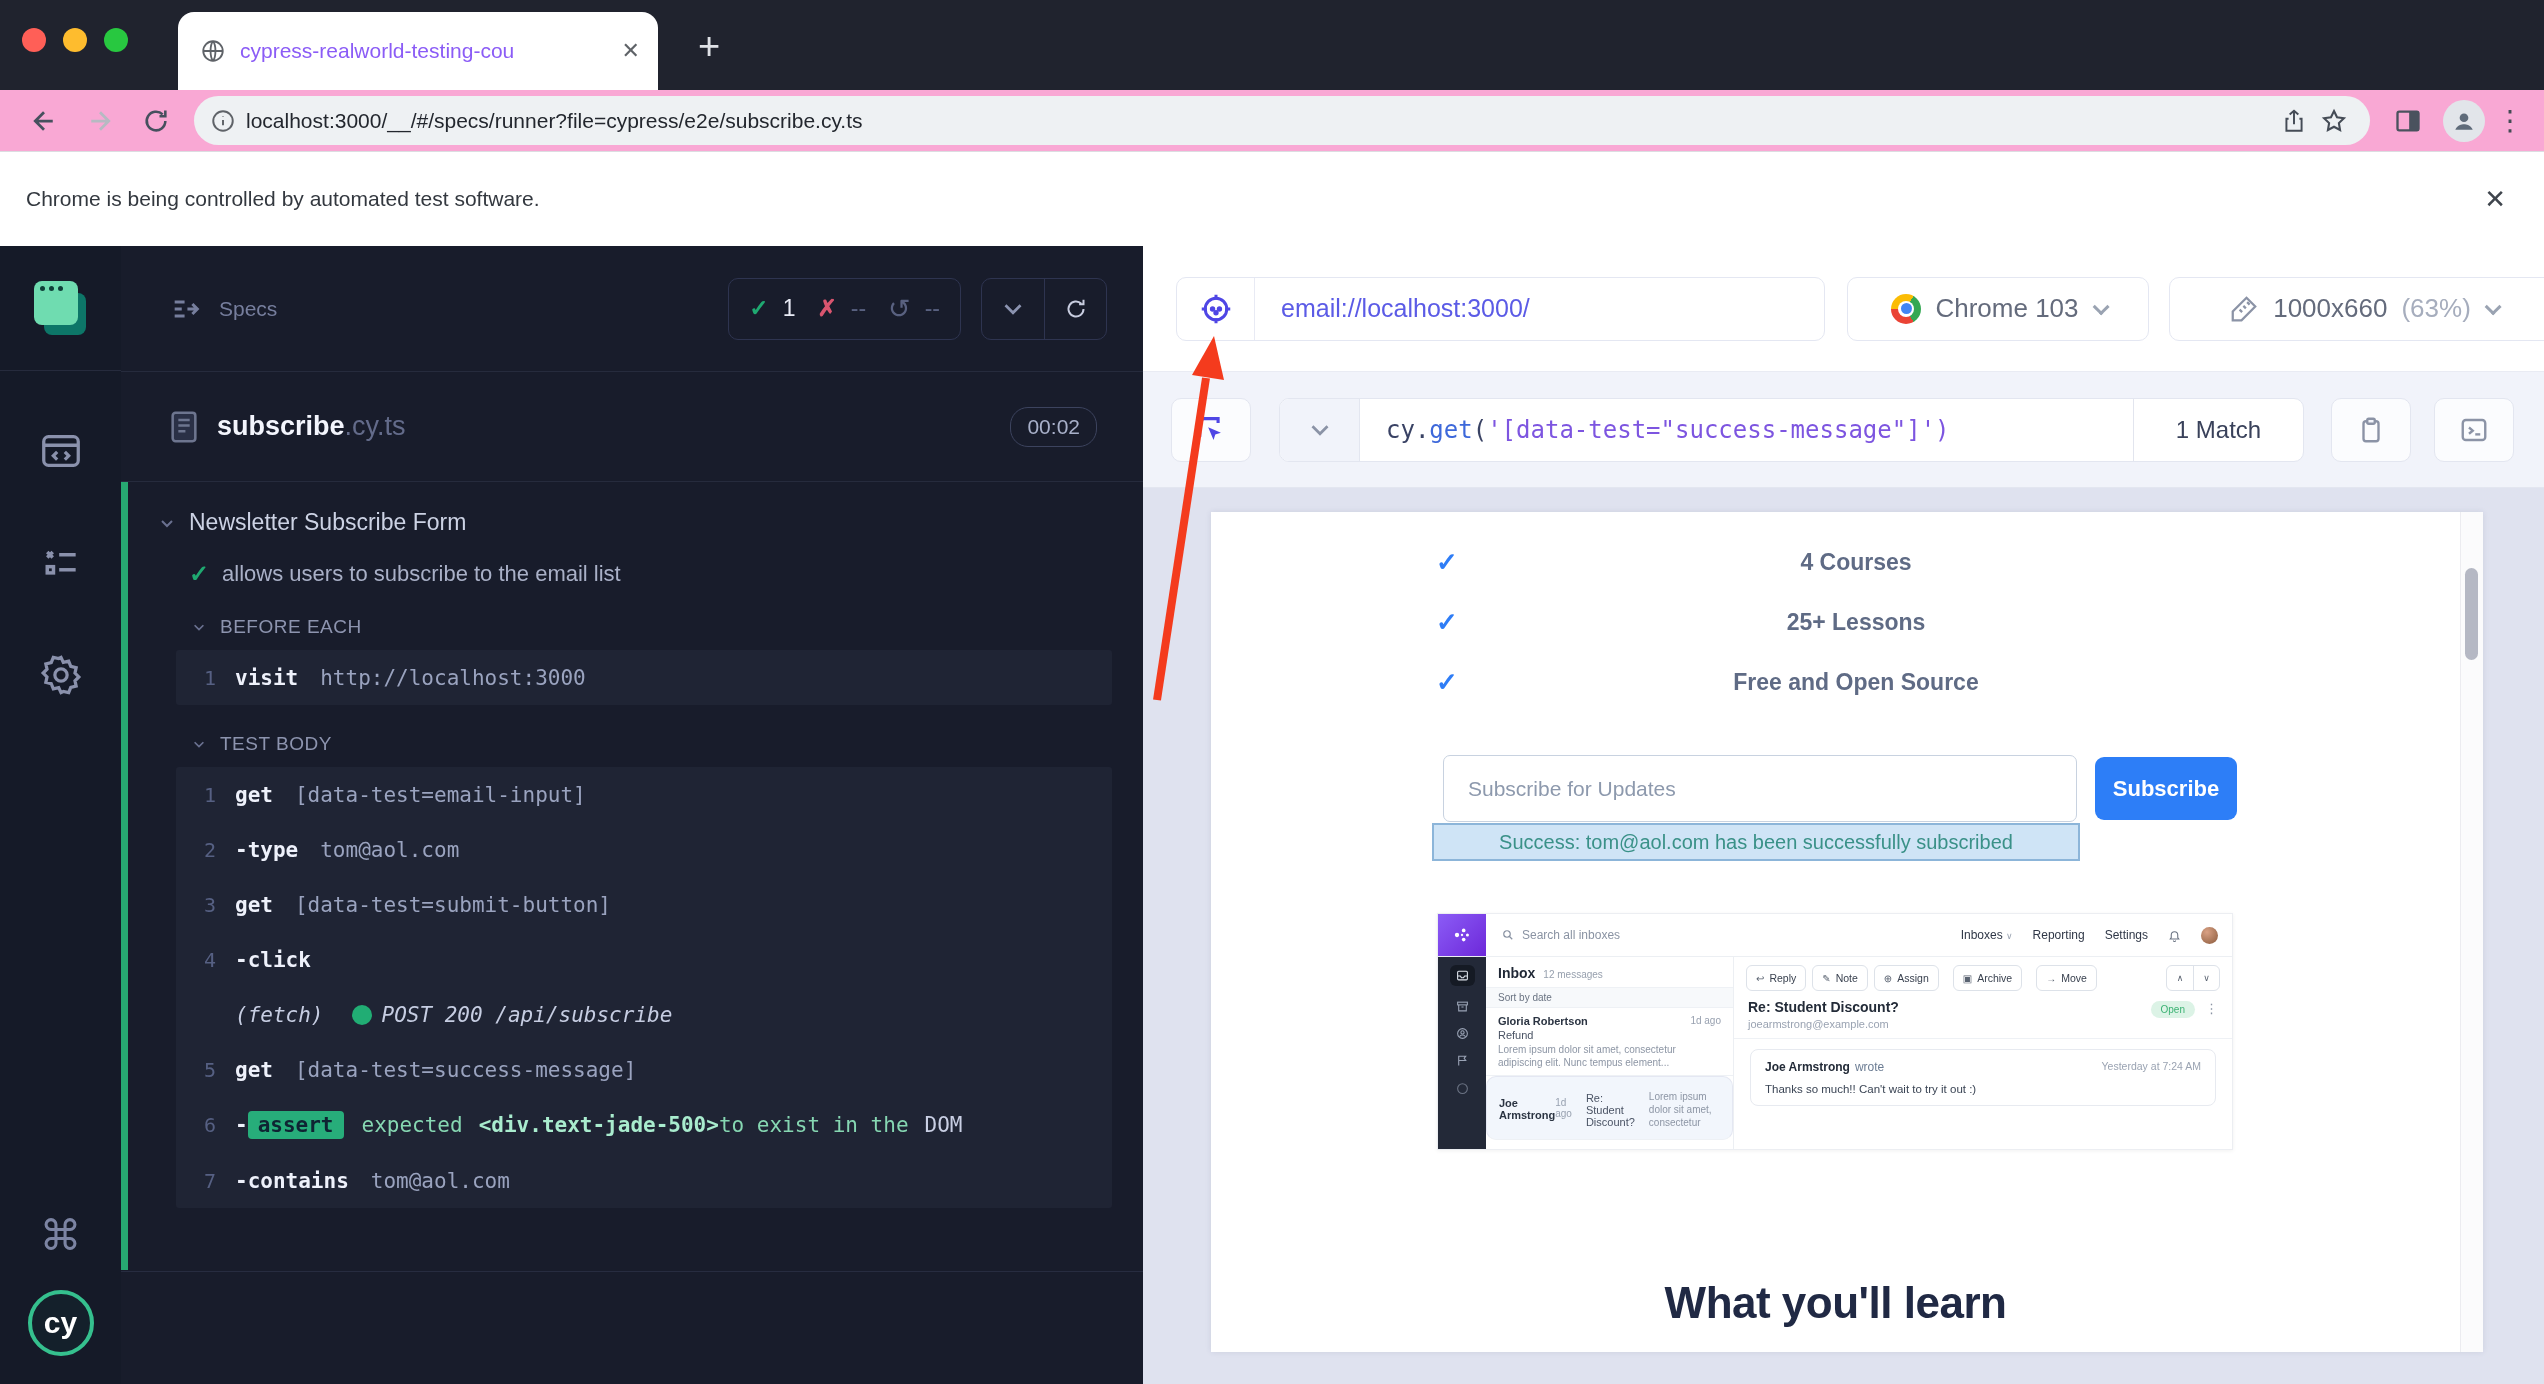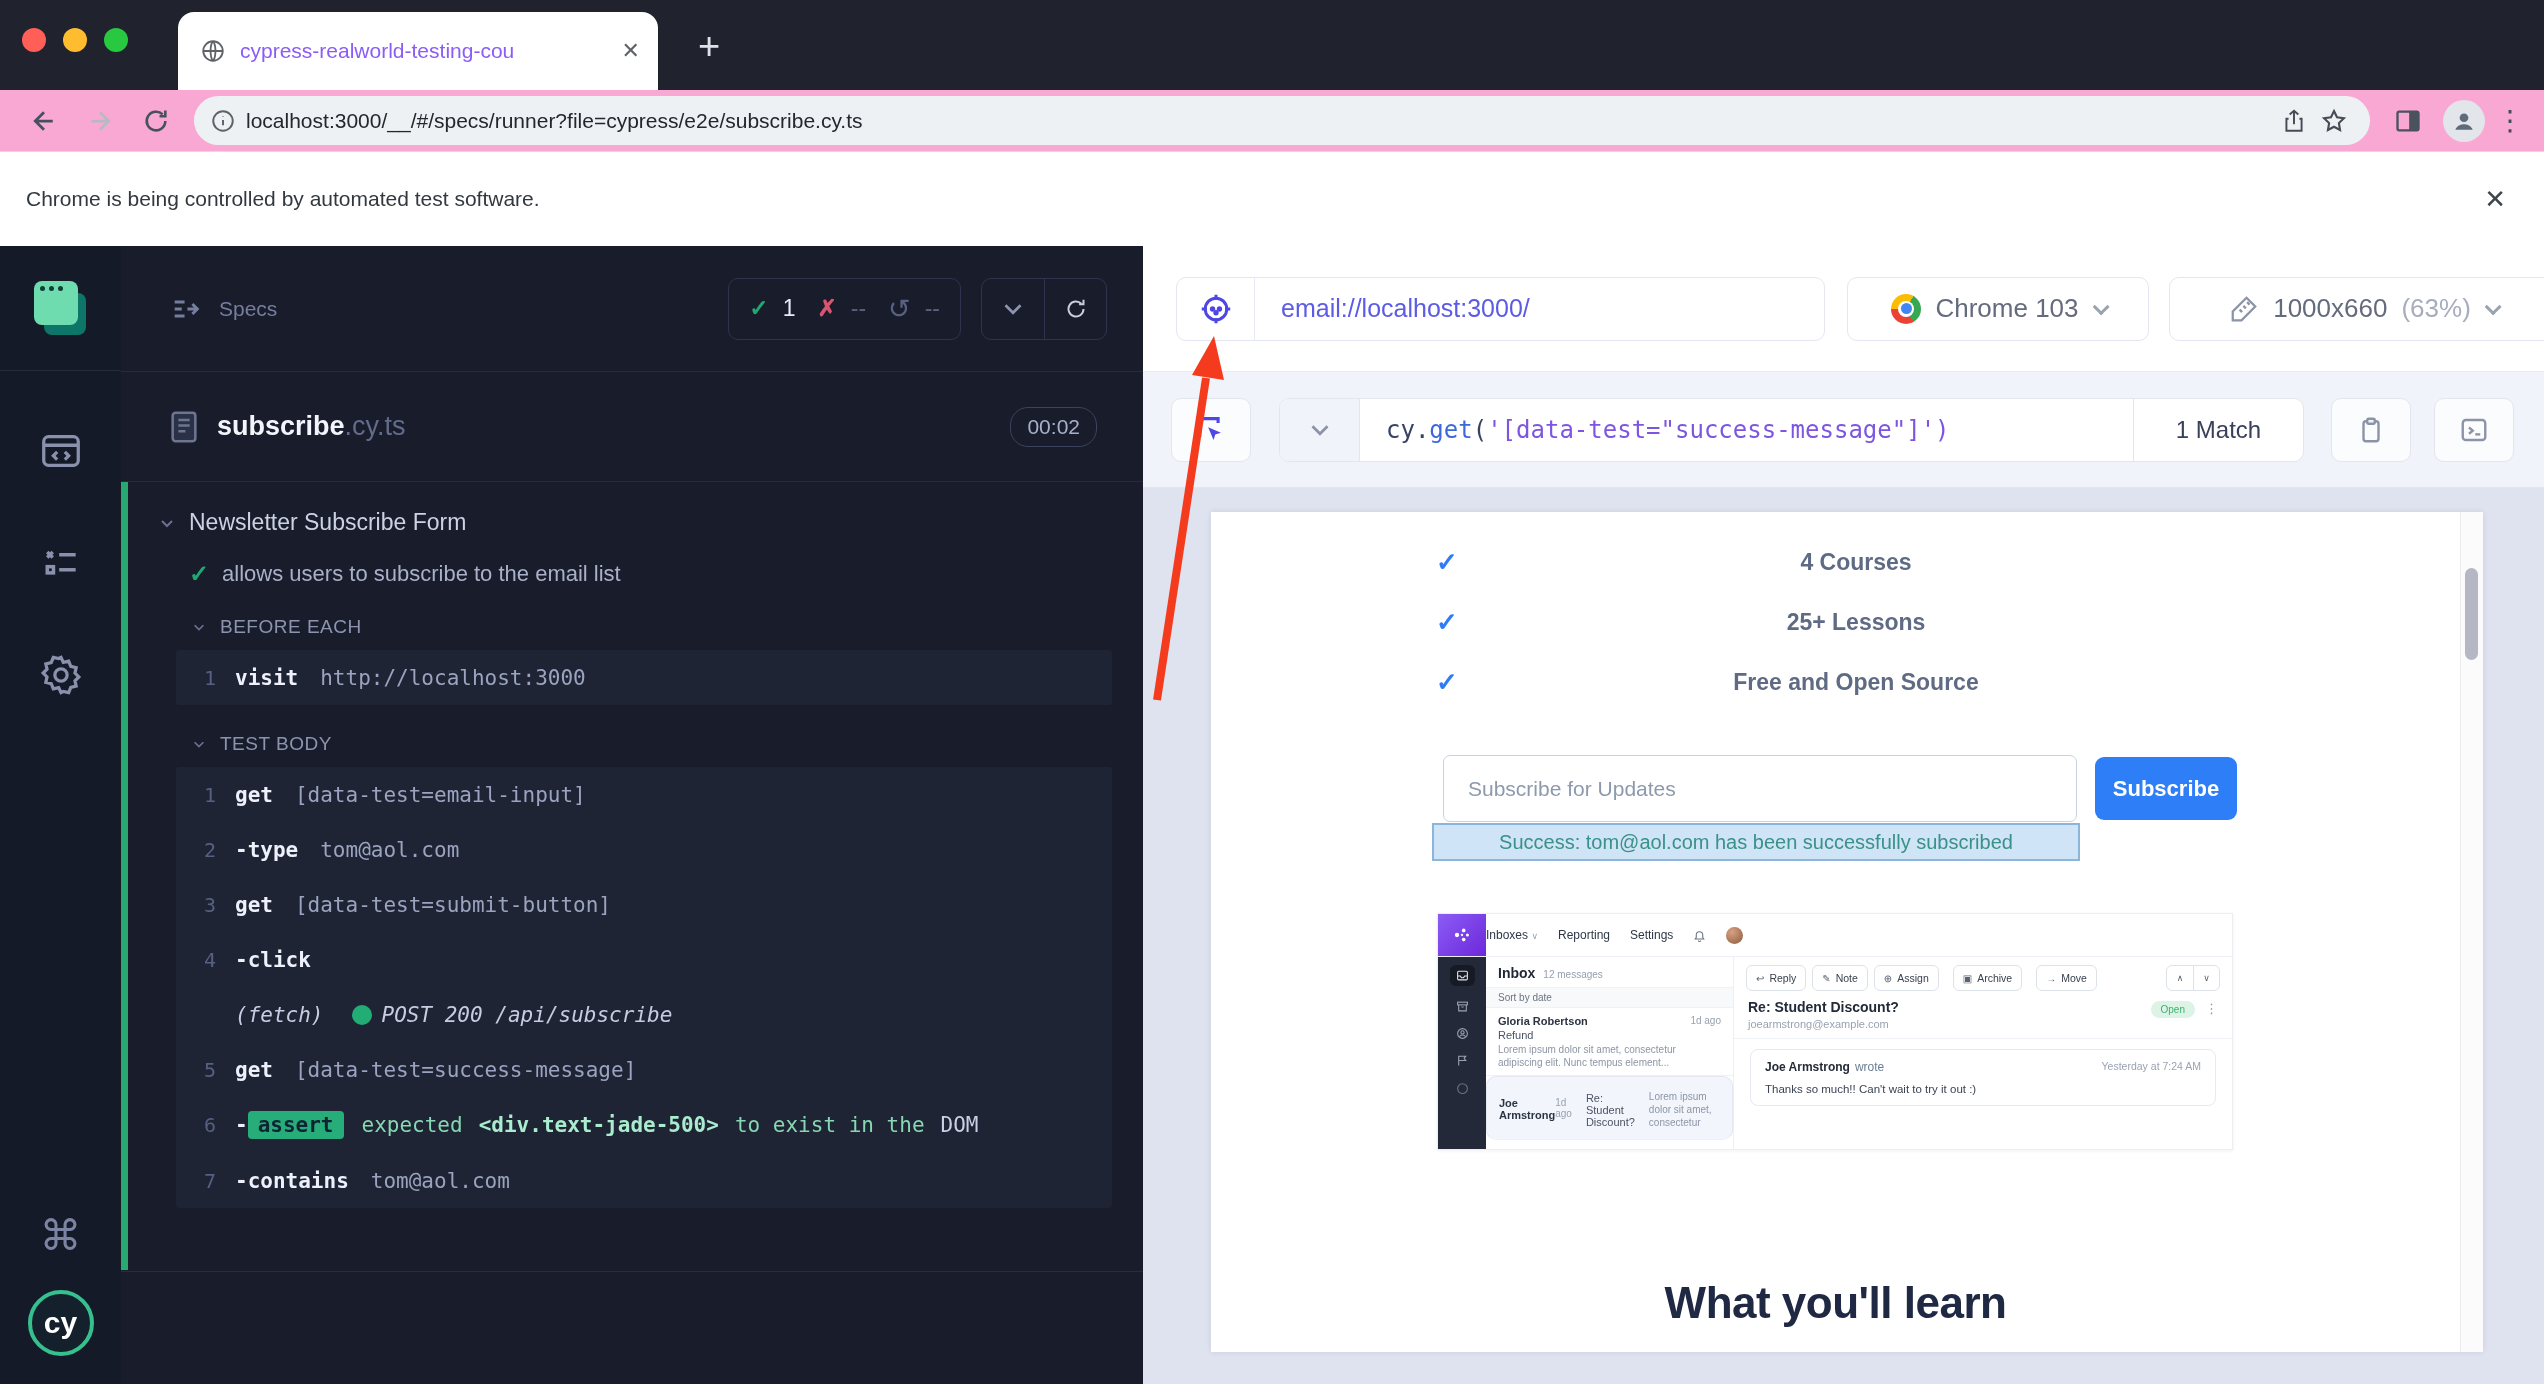--- a/index.html
+++ b/index.html
@@ -72,21 +72,21 @@
   .cmd .num{flex:0 0 59px;padding-left:28px;color:#566083;font-size:20px;}
   .cmd .cname{color:#eef1fb;font-weight:bold;margin-right:22px;white-space:pre;}
   .cmd .carg{color:#9aa3bf;}
   .cmd .ital{font-style:italic;color:#c6cde2;}
   .dot-ok{display:inline-block;width:20px;height:20px;border-radius:50%;background:#21ad74;margin:0 10px 0 28px;vertical-align:-3px;}
   .assert-wrap{padding:14px 0;}
   .assert-line{display:flex;align-items:center;flex-wrap:wrap;width:820px;row-gap:8px;}
   .badge-assert{background:#27ad7a;color:#0f2433;font-weight:bold;border-radius:4px;padding:2px 10px;margin-right:18px;}
   .a-dash{color:#eef1fb;font-weight:bold;}
   .a-msg{color:#86d7b2;margin-right:16px;}
-  .a-el{color:#a9ecce;font-weight:bold;margin-right:16px;}
+  .a-el{color:#a9ecce;font-weight:bold;}
   .a-dom{color:#c9cfe4;}
   .chev-dn{width:15px;height:15px;display:inline-block;color:#6a7190;}
 
   
   .aut{flex:1;display:flex;flex-direction:column;background:#dfe2ef;}
   .aut-head{height:126px;background:#fff;border-bottom:1px solid #e9ebf3;display:flex;align-items:center;padding:0 21px 0 33px;}
   .urlgroup{width:649px;height:64px;border:1px solid #e4e7f2;border-radius:10px;display:flex;align-items:center;overflow:hidden;}
   .xhair-cell{width:78px;height:100%;display:flex;align-items:center;justify-content:center;border-right:1px solid #e8eaf4;color:#4f46e5;}
   .aut-url{flex:1;padding-left:26px;font-size:25px;color:#5b5be6;}
   .sel{height:64px;border:1px solid #e4e7f2;border-radius:10px;display:flex;align-items:center;justify-content:center;gap:14px;font-size:26px;color:#646b7c;background:#fff;}
@@ -528,20 +528,27 @@
             <div class="inbox">
               <div class="ib-head">
                 <div class="ib-logo">
                   <svg class="ic" width="20" height="20" viewBox="0 0 24 24" fill="currentColor">
                       <circle cx="6" cy="12" r="2.6"></circle>
                       <circle cx="14" cy="6.5" r="2.2"></circle>
                       <circle cx="18.5" cy="12" r="1.8"></circle>
                       <circle cx="14" cy="17.5" r="2.2"></circle>
                       <circle cx="12" cy="12" r="1.4"></circle>
                     </svg>
+                </div>
+                <div class="ib-search">
+                  <svg class="ic" width="12" height="12" viewBox="0 0 24 24" fill="none" stroke="currentColor" stroke-width="2.4">
+                      <circle cx="10" cy="10" r="6.5"></circle>
+                      <path d="M15 15l5.5 5.5"></path>
+                    </svg>
+                  <span>Search all inboxes</span>
                 </div>
                 <div class="ib-nav">
                   <span><span>Inboxes</span> <span style="color:#9aa3b2;font-size:9px">∨</span></span>
                   <span>Reporting</span>
                   <span>Settings</span>
                   <span class="ib-bell">
                     <svg class="ic" width="13" height="13" viewBox="0 0 24 24" fill="none" stroke="currentColor" stroke-width="2">
                         <path d="M6 16v-5a6 6 0 0 1 12 0v5l1.8 2.5H4.2z"></path>
                         <path d="M10 21a2 2 0 0 0 4 0"></path>
                       </svg>

